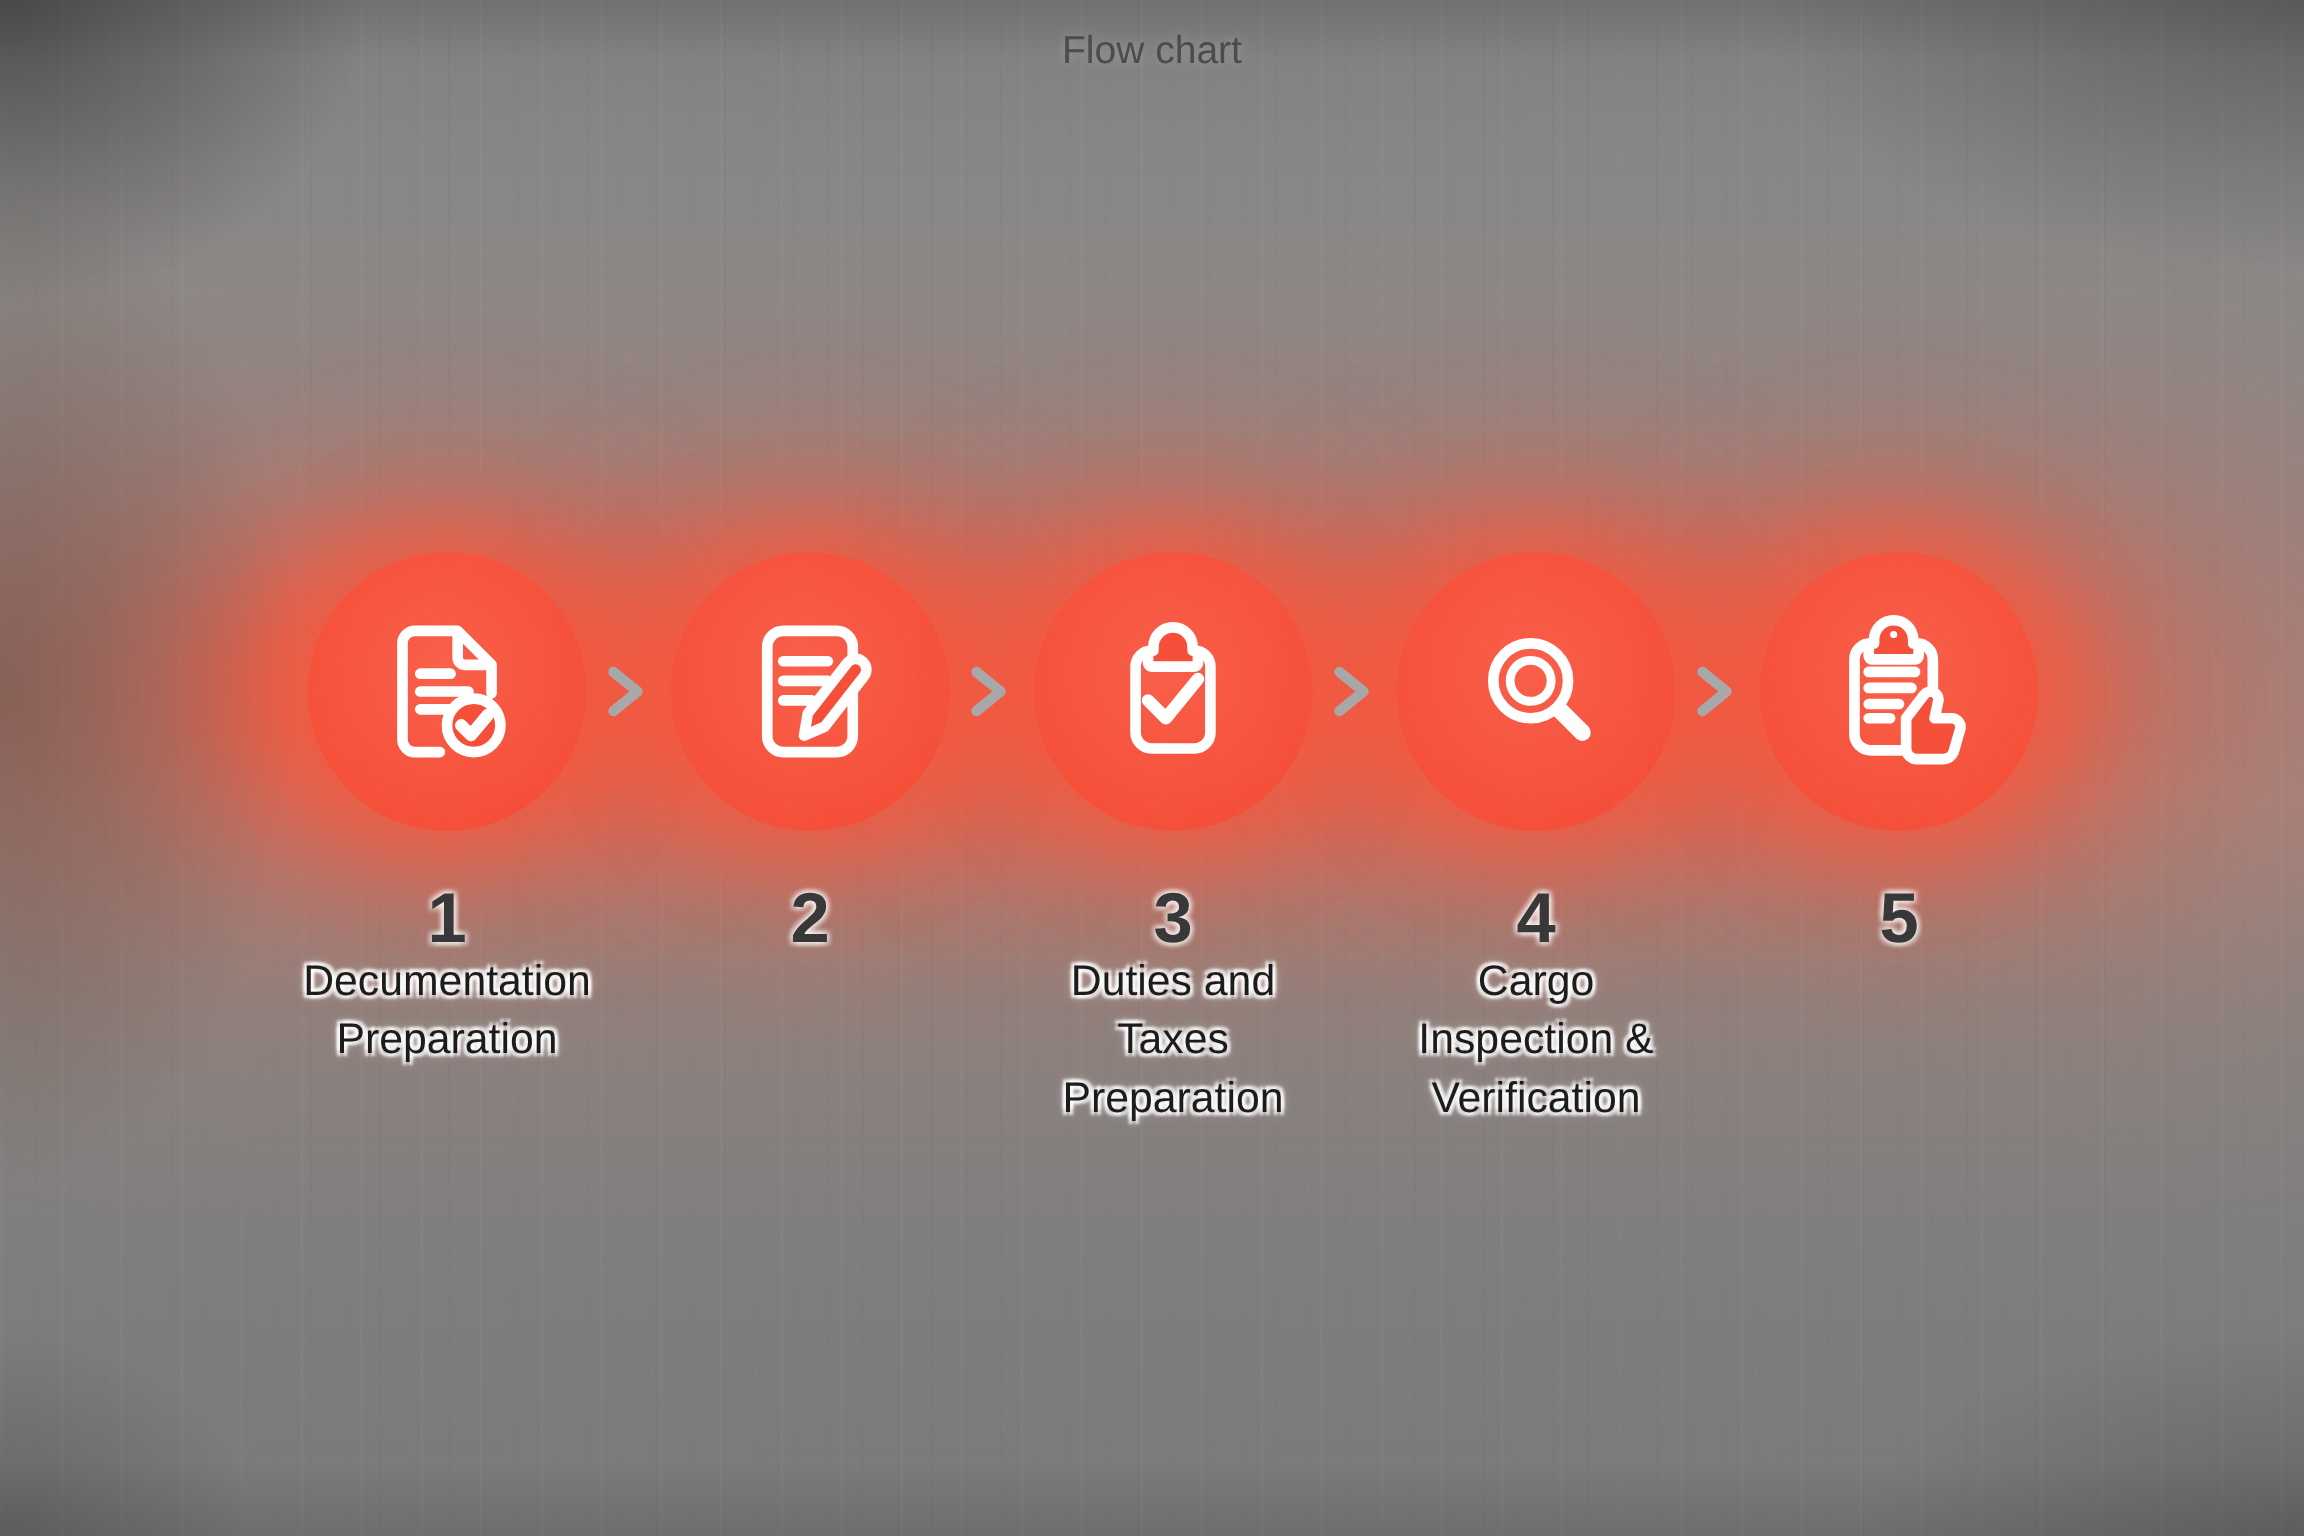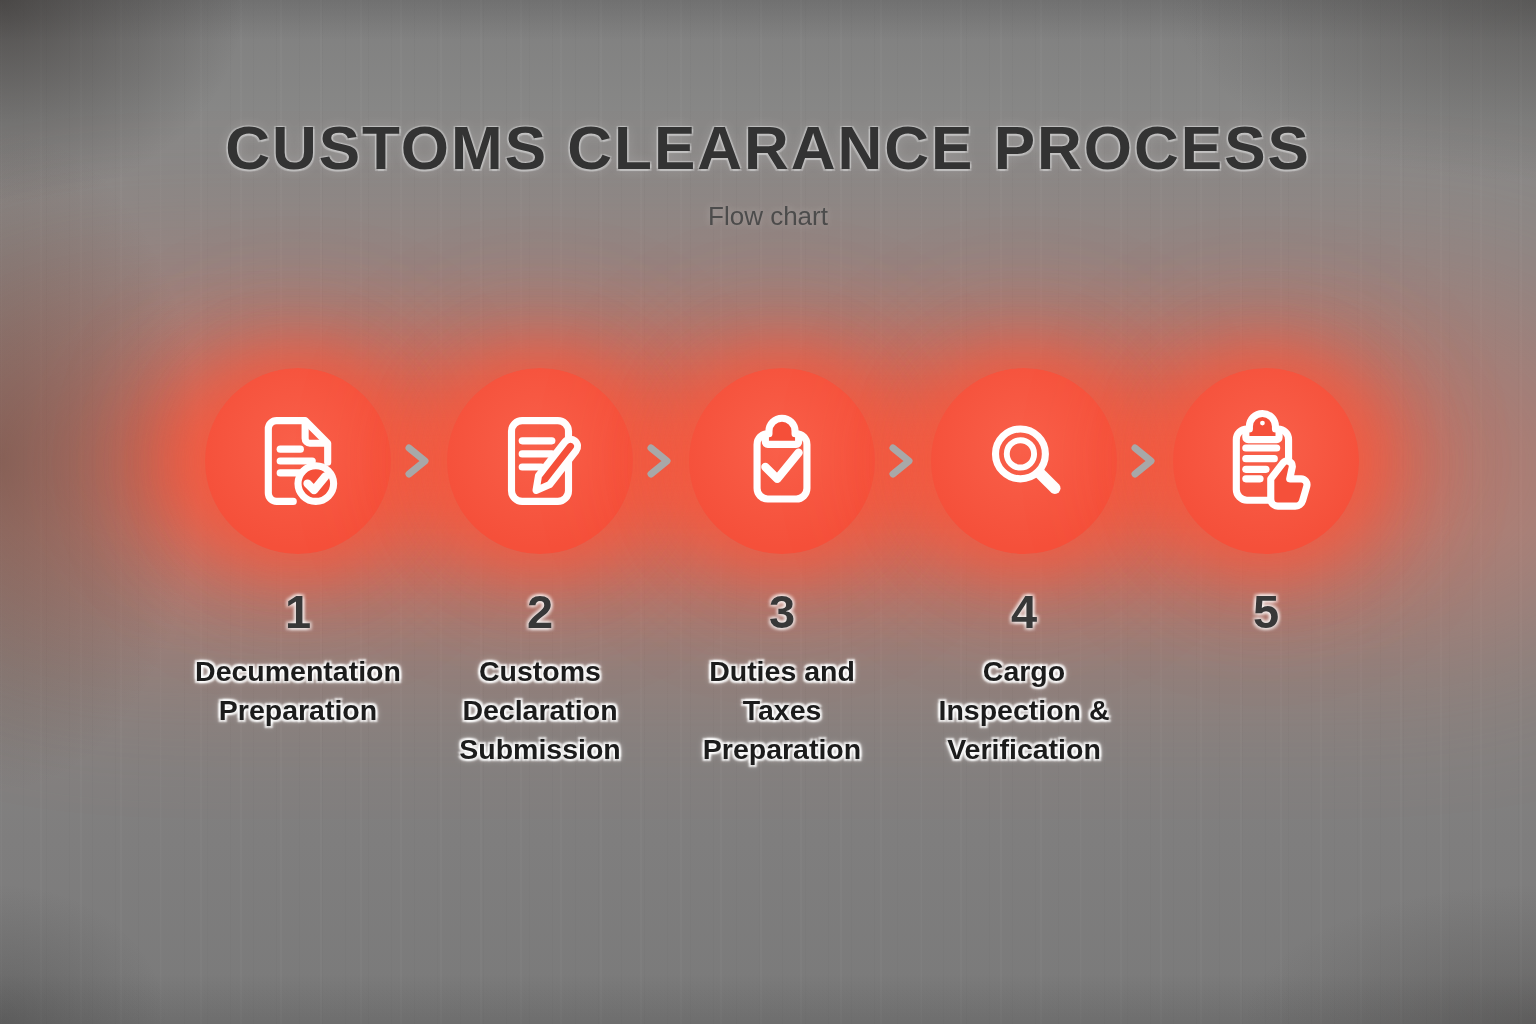--- a/index.html
+++ b/index.html
@@ -68,40 +68,39 @@
   .icon .thin{stroke-width:5;}
   .icon .thick{stroke-width:9.5;}
   .icon .check{stroke-width:7;}
   .icon .dot{fill:var(--icon-stroke);stroke:none;}
   .num{
     margin-top:34px;font-size:47px;font-weight:700;color:var(--number-text);line-height:1;
     text-shadow:-2px -2px 3px rgba(255,255,255,.55), 2px -2px 3px rgba(255,255,255,.55),
                 -2px 2px 3px rgba(255,255,255,.55), 2px 2px 3px rgba(255,255,255,.55);
   }
   .label{
-    margin-top:17px;font-size:28.5px;font-weight:700;color:var(--label-text);
+    font-size:28.5px;font-weight:400;color:var(--label-text);
     line-height:39px;text-align:center;white-space:pre-line;
     text-shadow:-2px -2px 2px rgba(255,255,255,.85), 2px -2px 2px rgba(255,255,255,.85),
                 -2px 2px 2px rgba(255,255,255,.85), 2px 2px 2px rgba(255,255,255,.85),
                 0 0 7px rgba(255,255,255,.7);
   }
   .chevron{position:absolute;top:443px;width:26px;height:36px;}
   .chevron polyline{fill:none;stroke:var(--connector);stroke-width:7;stroke-linecap:round;stroke-linejoin:round;}
 </style>
 </head>
 <body>
 
 <div class="canvas">
   <div class="banding"></div>
   <div class="glow glow-wide"></div>
   <div class="glow glow-core"></div>
   <div class="vignette"></div>
 
   <header class="header">
-    <h1 class="title">CUSTOMS CLEARANCE PROCESS</h1>
     <div class="subtitle">Flow chart</div>
   </header>
 
   <div class="steps-row">
 
     <div class="step">
       <div class="circle">
         <svg class="icon" viewBox="0 0 96 96">
           <path d="M44 82 H30 a7 7 0 0 1 -7 -7 V21 a7 7 0 0 1 7 -7 h24 l19 19 v16"></path>
           <path d="M54 15 v14 a4 4 0 0 0 4 4 h14"></path>
@@ -123,23 +122,20 @@
           <rect x="24" y="14" width="48" height="68" rx="9"></rect>
           <path d="M33 31 h25"></path>
             <path d="M33 42 h25"></path>
             <path d="M33 53 h16"></path>
           <g transform="rotate(38 57 57)">
             <path class="fill" d="M51 30 a6 6 0 0 1 12 0 v36 l-6 11 -6 -11 z"></path>
           </g>
         </svg>
       </div>
       <div class="num">2</div>
-      <div class="label">Customs
-Declaration
-Submission</div>
     </div>
 
     <div class="step">
       <div class="circle">
         <svg class="icon" viewBox="0 0 96 96">
           <rect x="27" y="25" width="42" height="55" rx="9"></rect>
           <path class="fill" d="M37 25 v-2 a11 11 0 0 1 22 0 v2 h1 a2 2 0 0 1 2 2 v5 a2 2 0 0 1 -2 2 H36 a2 2 0 0 1 -2 -2 v-5 a2 2 0 0 1 2 -2 z"></path>
           <polyline class="check" points="34,53 44,63 62,41"></polyline>
         </svg>
       </div>

